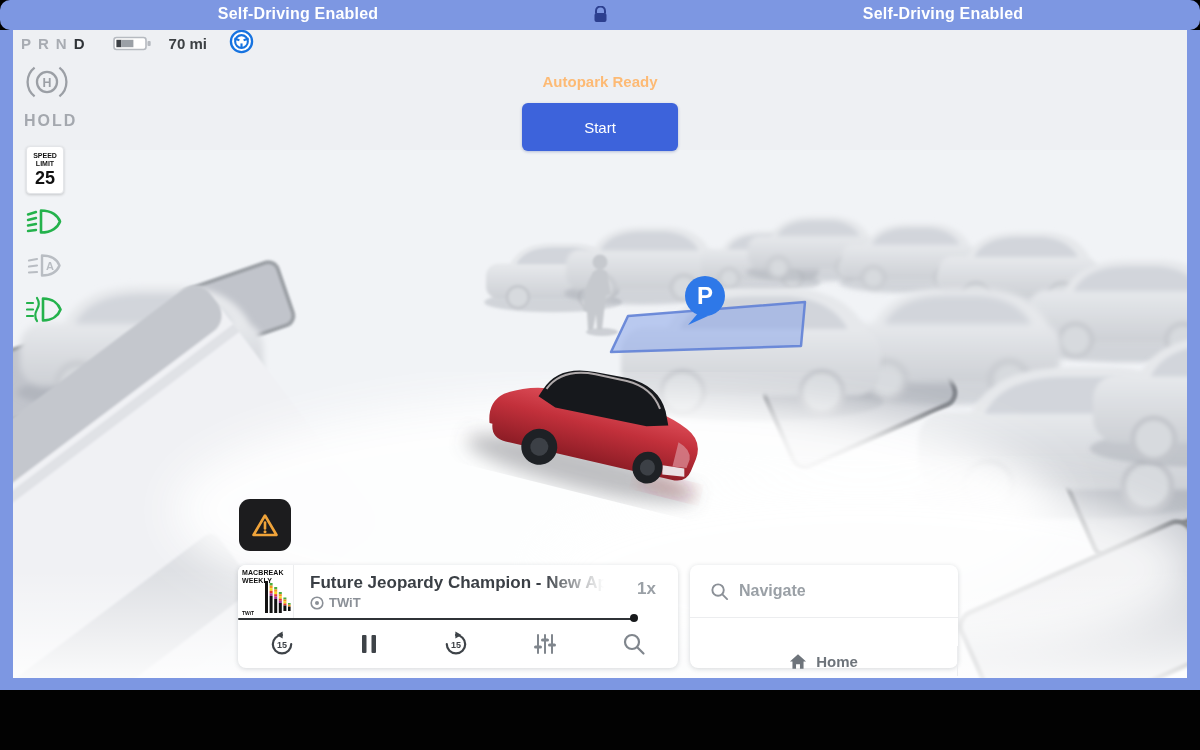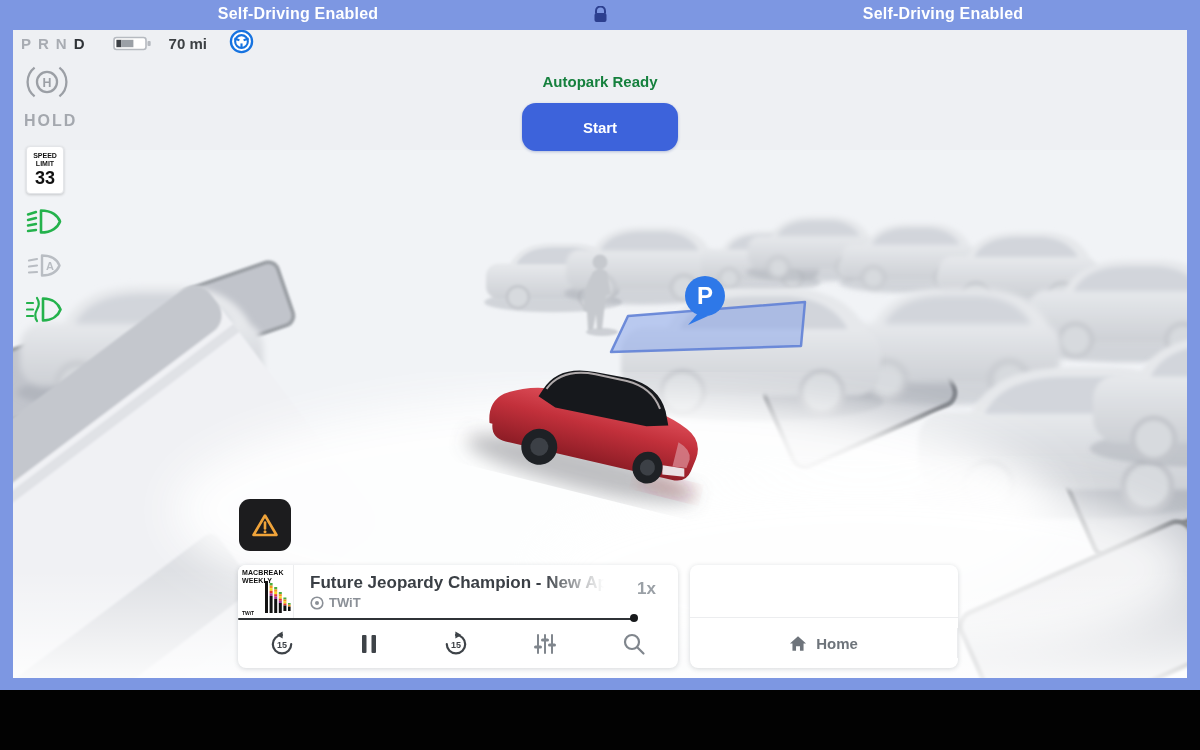--- a/index.html
+++ b/index.html
@@ -2,21 +2,21 @@
 <html><head>
 <meta charset="utf-8">
 <style>
   html,body{margin:0;padding:0;}
   body{
     width:1200px;height:750px;position:relative;overflow:hidden;
     background:#000;font-family:"Liberation Sans",sans-serif;
     -webkit-font-smoothing:antialiased;
   }
   
-  .top-banner{position:absolute;left:0;top:0;width:1200px;height:30px;background:#7D97E2;z-index:10;}
+  .top-banner{position:absolute;left:0;top:0;width:1200px;height:30px;background:#7D97E2;z-index:10;border-radius:10px;}
   .banner-label{position:absolute;top:5px;transform:translateX(-50%);color:#fff;font-size:16px;font-weight:700;letter-spacing:.2px;white-space:nowrap;}
   .banner-lock{position:absolute;left:594px;top:6px;}
   .frame{position:absolute;left:0;top:30px;width:1200px;height:660px;background:#7D97E2;z-index:1;}
   .scene-area{position:absolute;left:13px;top:30px;width:1174px;height:648px;background:#F1F3F6;overflow:hidden;z-index:2;}
   .scene-area svg.scene{position:absolute;left:0;top:0;}
   
   .status-row{position:absolute;left:21px;top:32px;height:22px;display:flex;align-items:center;z-index:8;}
   .gears{display:flex;gap:7px;font-size:15px;color:#A8ACB2;font-weight:600;cursor:default;}
   .gears .active{color:#2F3337;font-weight:700;}
   .battery-wrap{display:flex;align-items:center;margin-left:28px;}
@@ -24,23 +24,23 @@
   .fsd-wheel{margin-left:22px;}
   
   .left-cluster{position:absolute;left:26px;top:62px;width:44px;z-index:8;}
   .hold-label{margin:6px 0 0 -2px;font-size:16px;color:#A4A8AE;font-weight:700;letter-spacing:2px;}
   .speed-sign{margin-top:16px;width:36px;height:46px;background:#fff;border-radius:4px;border:1px solid #E3E5E8;
     box-shadow:0 1px 3px rgba(0,0,0,.18);display:flex;flex-direction:column;align-items:center;justify-content:center;}
   .speed-sign .sl{font-size:7px;font-weight:700;color:#111;line-height:8px;}
   .speed-sign .sv{font-size:18px;font-weight:700;color:#111;line-height:19px;margin-top:1px;}
   .indicator{margin-top:14px;}
   
-  .autopark-status{position:absolute;left:600px;top:73px;transform:translateX(-50%);font-size:15px;font-weight:700;color:#15803d;z-index:8;}
-  .start-btn{position:absolute;left:522px;top:103px;width:156px;height:48px;background:#3D63DB;border:none;border-radius:14px;
-    color:#fff;font-size:15px;font-weight:700;font-family:inherit;cursor:pointer;z-index:8;box-shadow:0 1px 3px rgba(35,64,150,.3);}
+  .autopark-status{position:absolute;left:600px;top:73px;transform:translateX(-50%);font-size:15px;font-weight:700;color:#fdba74;z-index:8;}
+  .start-btn{position:absolute;left:522px;top:103px;width:156px;height:48px;background:#3D63DB;border:none;border-radius:6px;
+    color:#fff;font-size:15px;font-weight:400;font-family:inherit;cursor:pointer;z-index:8;box-shadow:0 1px 3px rgba(35,64,150,.3);}
   
   .warning-badge{position:absolute;left:239px;top:499px;width:52px;height:52px;background:#1C1C1E;border-radius:11px;
     display:flex;align-items:center;justify-content:center;z-index:8;cursor:pointer;}
   
   .card{position:absolute;top:565px;height:103px;background:#fff;border-radius:8px;box-shadow:0 1px 5px rgba(40,50,60,.18);z-index:9;}
   .media-card{left:238px;width:440px;}
   .media-top{position:relative;height:53px;display:flex;align-items:center;}
   .album-art{position:absolute;left:0;top:0;width:55px;height:54px;border-right:1px solid #ECEDEF;border-radius:8px 0 0 0;
     background:#fff;overflow:hidden;}
   .art-text{position:absolute;left:4px;top:4px;font-size:7px;font-weight:800;color:#101010;line-height:8px;letter-spacing:.1px;}
@@ -53,21 +53,21 @@
   .progress{position:absolute;left:0;top:52px;width:440px;height:3px;cursor:pointer;}
   .progress .bar{position:absolute;left:0;top:1px;height:2px;background:#2F3337;border-radius:1px;}
   .progress .knob{position:absolute;top:-3px;width:8px;height:8px;border-radius:50%;background:#17191b;transform:translateX(-4px);}
   .media-controls{position:absolute;left:0;top:55px;width:440px;height:48px;display:flex;align-items:center;justify-content:space-around;}
   .ctl{background:none;border:none;padding:2px;cursor:pointer;display:flex;align-items:center;justify-content:center;}
   
   .nav-card{left:690px;width:268px;}
   .nav-search{position:absolute;left:0;top:0;width:268px;height:52px;display:flex;align-items:center;padding-left:20px;box-sizing:border-box;cursor:text;}
   .nav-search-text{font-size:16px;color:#9AA0A6;font-weight:600;margin-left:10px;}
   .nav-divider{position:absolute;left:0;top:52px;width:268px;height:1px;background:#ECEDEF;}
-  .nav-bottom{position:absolute;left:0;top:53px;width:268px;height:50px;display:flex;}
+  .nav-bottom{position:absolute;left:0;top:71px;width:268px;height:50px;display:flex;}
   .nav-fav{flex:1;display:flex;align-items:center;justify-content:center;gap:9px;background:none;border:none;cursor:pointer;
     font-size:15px;font-weight:700;color:#6E747B;font-family:inherit;}
   .nav-vdiv{width:1px;background:#ECEDEF;margin:10px 0;}
   
   .dock{position:absolute;left:0;top:690px;width:1200px;height:60px;background:#020202;z-index:10;}
 </style>
 </head>
 <body>
 
 <div class="top-banner">
@@ -235,21 +235,21 @@
     <circle cx="22" cy="20" r="10.5" fill="none" stroke="#9B9FA5" stroke-width="2.4"></circle>
     <text x="22" y="25" text-anchor="middle" font-family="Liberation Sans, sans-serif" font-size="13" font-weight="700" fill="#9B9FA5">H</text>
     <path d="M9 5 a19 19 0 0 0 0 30" fill="none" stroke="#9B9FA5" stroke-width="2.4"></path>
     <path d="M35 5 a19 19 0 0 1 0 30" fill="none" stroke="#9B9FA5" stroke-width="2.4"></path>
   </svg>
   <div class="hold-label">HOLD</div>
 
   <div class="speed-sign">
     <span class="sl">SPEED</span>
     <span class="sl">LIMIT</span>
-    <span class="sv">33</span>
+    <span class="sv">25</span>
   </div>
 
   <svg class="indicator" width="36" height="27" viewBox="0 0 36 27">
     <path d="M15 2.5 C26 2.5 32 8 34 13.5 C32 19 26 24.5 15 24.5 Z" fill="none" stroke="#24B24C" stroke-width="2.6" stroke-linejoin="round"></path>
     <g stroke="#24B24C" stroke-width="2.4" stroke-linecap="round">
       <line x1="10" y1="4" x2="2" y2="6.5"></line>
         <line x1="10" y1="10" x2="2" y2="12"></line>
       <line x1="10" y1="16" x2="2" y2="17.5"></line>
         <line x1="10" y1="22" x2="2" y2="23"></line>
     </g>
@@ -385,20 +385,27 @@
     <button class="ctl">
       <svg width="26" height="26" viewBox="0 0 26 26">
         <circle cx="11" cy="11" r="7" fill="none" stroke="#80868D" stroke-width="2.2"></circle>
         <line x1="16.2" y1="16.2" x2="22.5" y2="22.5" stroke="#80868D" stroke-width="2.2" stroke-linecap="round"></line>
       </svg>
     </button>
   </div>
 </div>
 
 <div class="card nav-card">
+  <div class="nav-search">
+    <svg width="19" height="19" viewBox="0 0 20 20">
+      <circle cx="8.5" cy="8.5" r="6" fill="none" stroke="#8B9097" stroke-width="2"></circle>
+      <line x1="13" y1="13" x2="18" y2="18" stroke="#8B9097" stroke-width="2" stroke-linecap="round"></line>
+    </svg>
+    <span class="nav-search-text">Navigate</span>
+  </div>
   <div class="nav-divider"></div>
   <div class="nav-bottom">
     <button class="nav-fav">
       <svg width="18" height="17" viewBox="0 0 20 19">
         <path d="M10 1.5 L19 9.5 H16.2 V17.5 H12.2 V12.5 H7.8 V17.5 H3.8 V9.5 H1 Z" fill="#6E747B"></path>
       </svg>
       <span>Home</span>
     </button>
     <div class="nav-vdiv"></div>
   </div>

